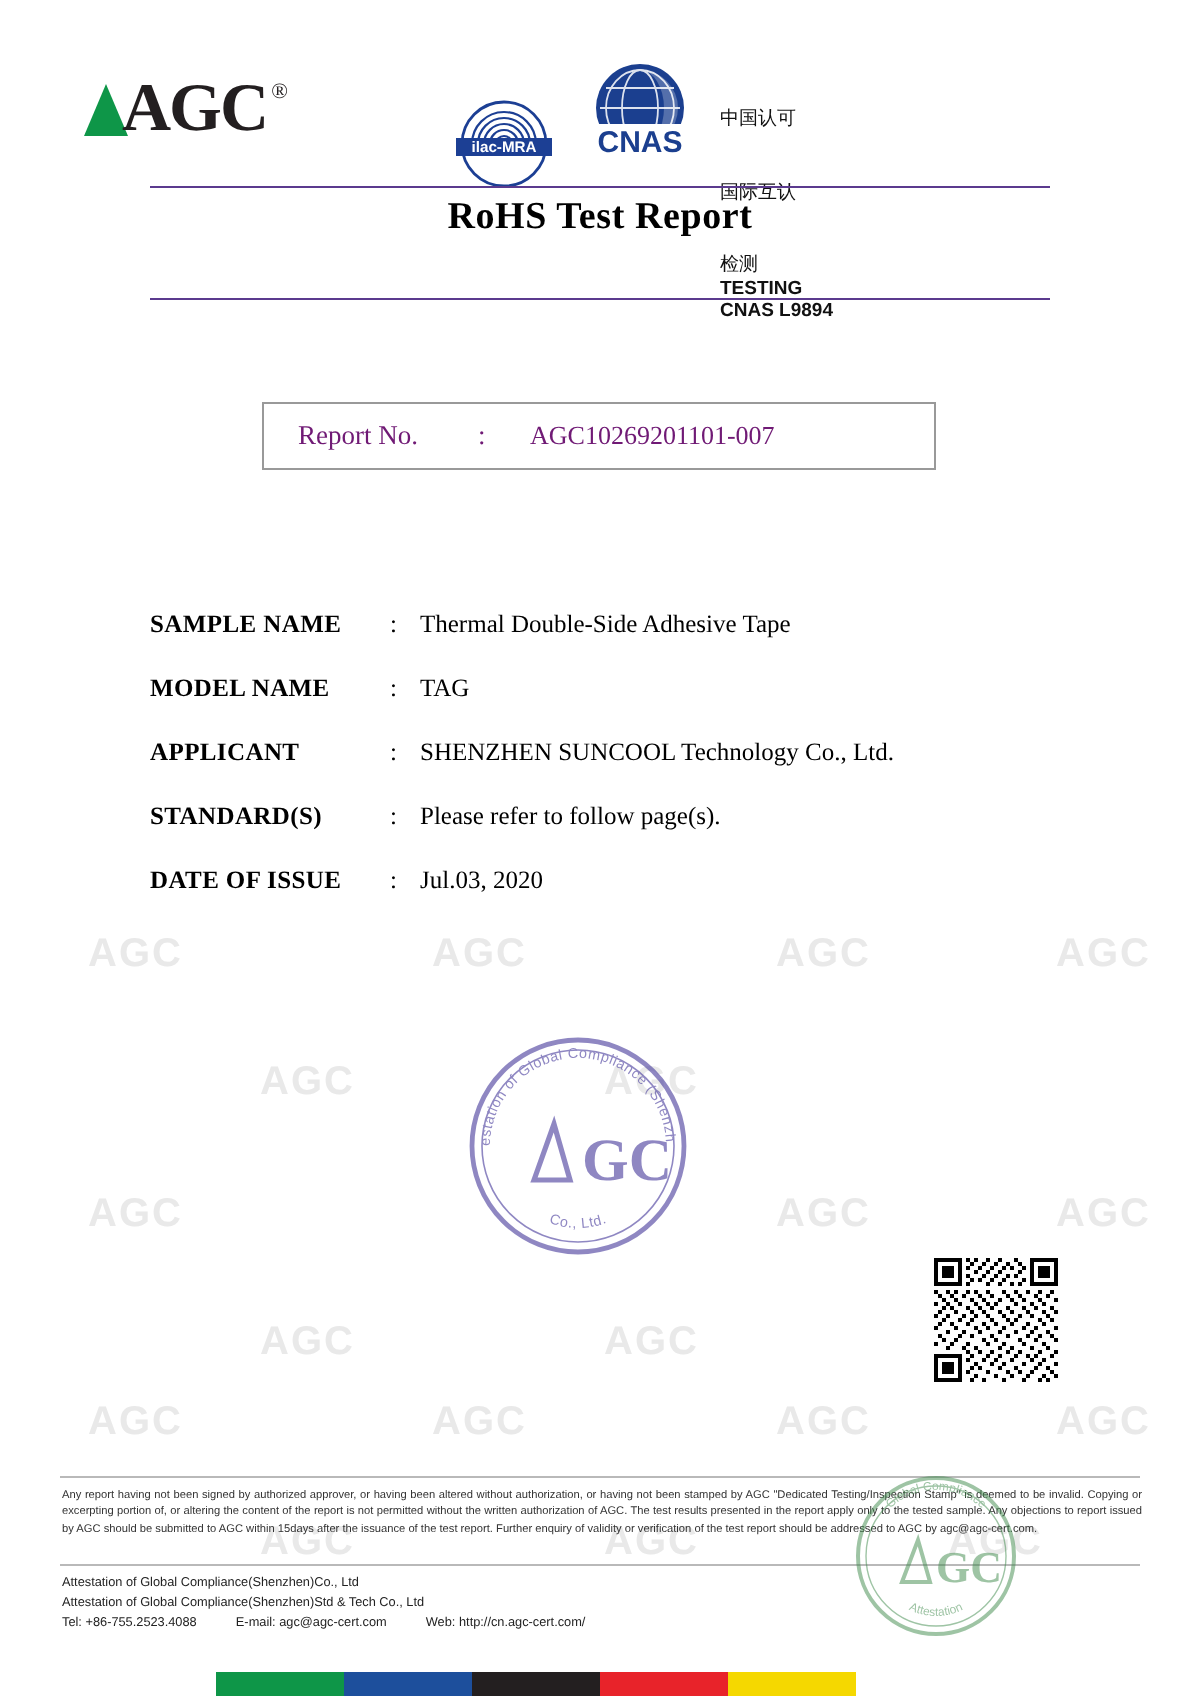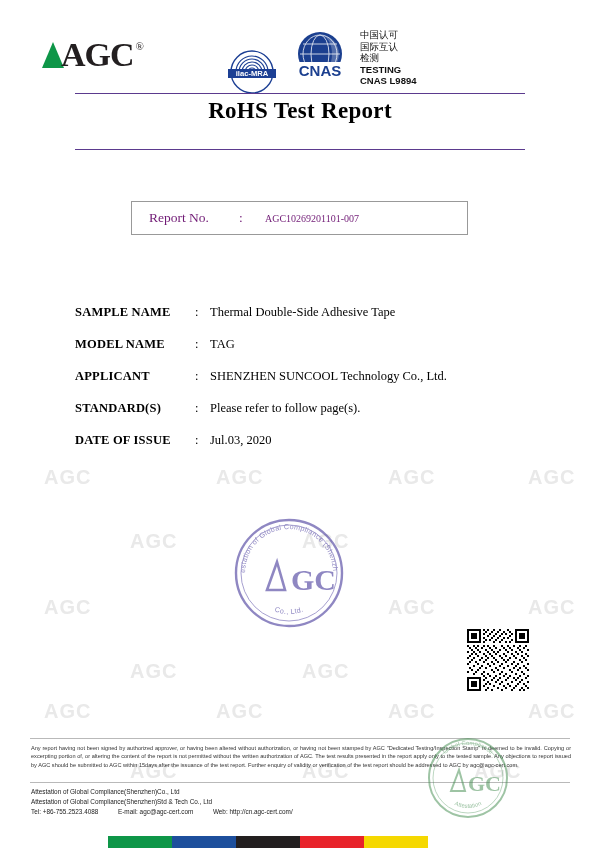--- a/index.html
+++ b/index.html
@@ -92,33 +92,34 @@
     font-family: "Liberation Sans", sans-serif;
     font-size: 9.5px;
     line-height: 11.5px;
     color: #111;
     font-weight: bold;
   }
   .cnas-text .cn {
     font-family: "DejaVu Sans", sans-serif;
     font-size: 9.5px;
     font-weight: normal;
+    margin-top: 25px;
   }
 
   
   .title-wrap {
     position: absolute;
     top: 98px;
     left: 75px;
     width: 450px;
     text-align: center;
   }
   .doc-title {
     font-family: "Liberation Serif", serif;
-    font-size: 23px;
+    font-size: 19px;
     font-weight: bold;
     color: #000;
     letter-spacing: 0.3px;
   }
   .rule {
     position: absolute;
     left: 75px;
     width: 450px;
     height: 1px;
     background: #5b3a8e;
@@ -139,21 +140,21 @@
   .report-row {
     display: flex;
     align-items: center;
     height: 100%;
     padding-left: 17px;
     font-size: 13.5px;
     color: #701a75;
   }
   .report-label { width: 90px; }
   .report-colon { width: 26px; }
-  .report-value { font-size: 10px; }
+  .report-value { font-size: 13px; }
 
   
   .fields {
     position: absolute;
     left: 75px;
     top: 305px;
     width: 460px;
   }
   .field-row {
     display: flex;

